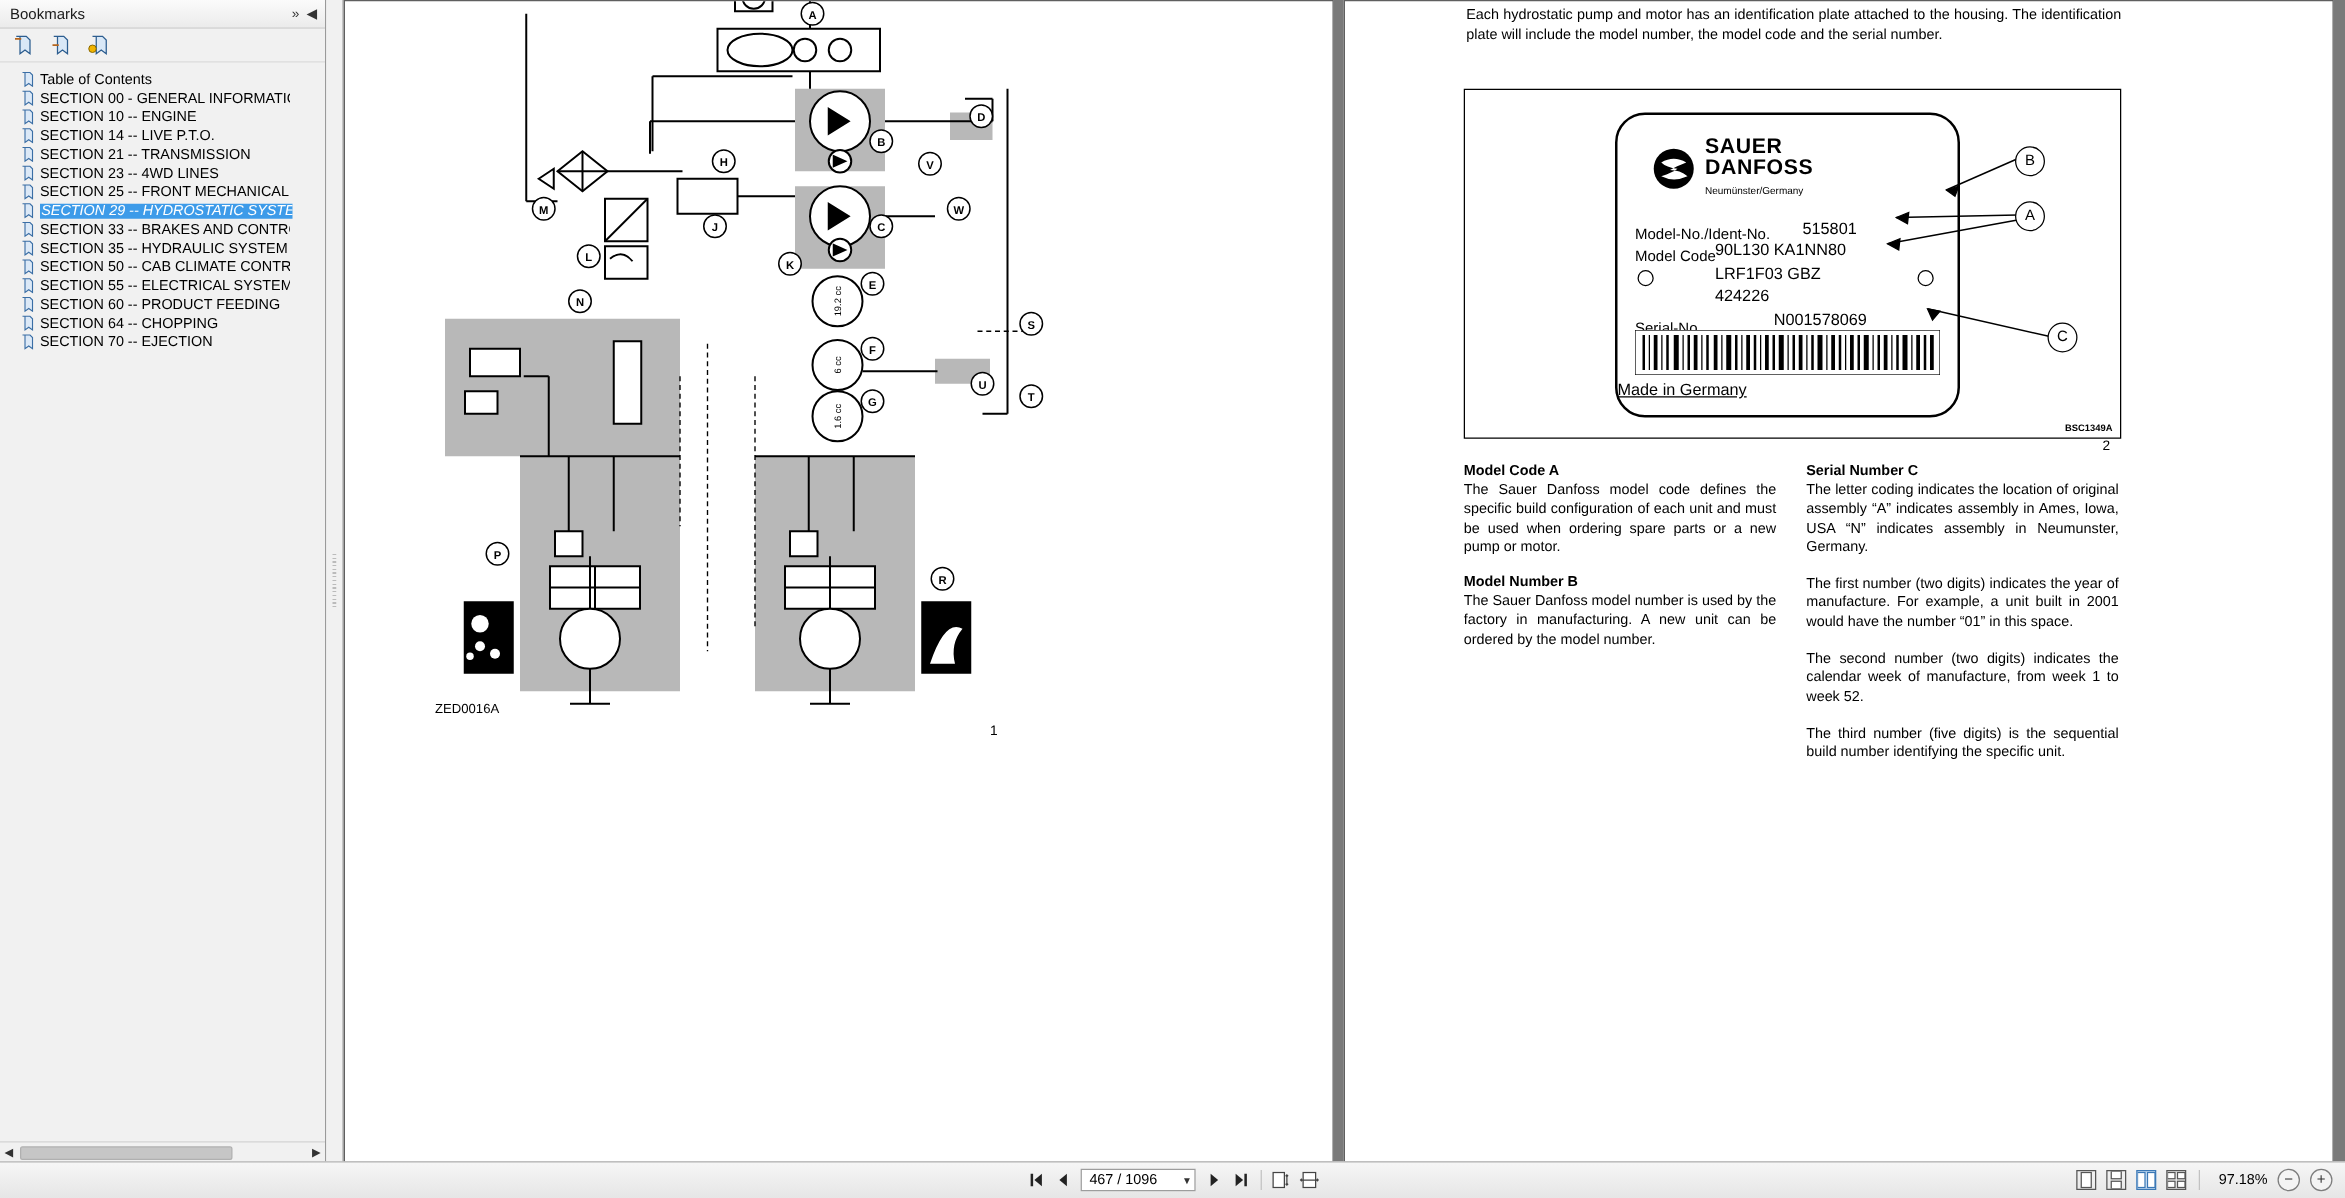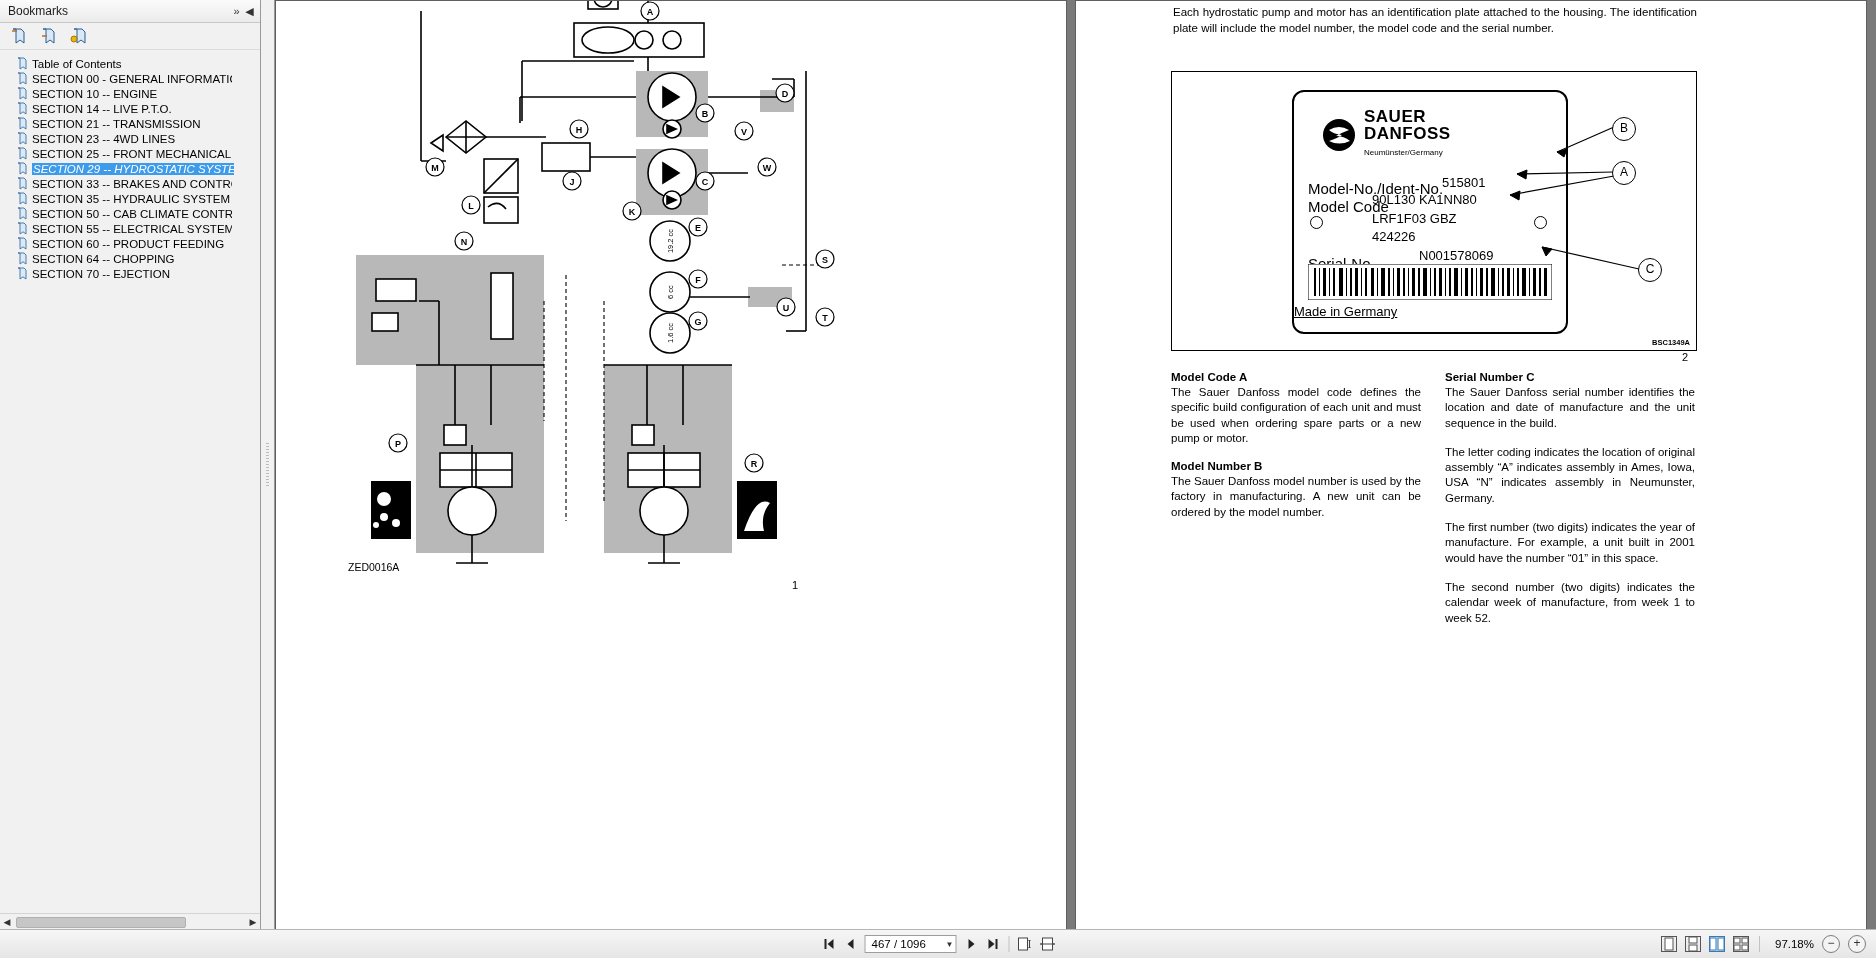--- a/index.html
+++ b/index.html
@@ -225,21 +225,21 @@
     border: 1px solid #000;
     background: #fff;
   }
   .plate-inner {
     position: absolute;
     left: 120px;
     top: 18px;
     width: 272px;
     height: 240px;
     border: 2px solid #000;
-    border-radius: 12px;
+    border-radius: 24px;
   }
   .plate-logo-row {
     position: absolute;
     left: 28px;
     top: 16px;
     display: flex;
     align-items: center;
     gap: 8px;
   }
   .logo-mark { width: 34px; height: 34px; }
@@ -251,21 +251,21 @@
     letter-spacing: 0.5px;
   }
   .logo-sub {
     font-size: 8px;
     font-weight: normal;
     letter-spacing: 0;
     margin-top: 2px;
   }
   .plate-field-label {
     position: absolute;
-    font-size: 15px;
+    font-size: 12px;
   }
   .plate-field-value {
     position: absolute;
     font-size: 13px;
   }
   .plate-screw {
     position: absolute;
     width: 11px;
     height: 11px;
     border: 1px solid #000;
@@ -838,24 +838,24 @@
 
         <div class="cols">
           <div class="col">
             <h4>Model Code A</h4>
             <p>The Sauer Danfoss model code defines the specific build configuration of each unit and must be used when ordering spare parts or a new pump or motor.</p>
             <h4>Model Number B</h4>
             <p>The Sauer Danfoss model number is used by the factory in manufacturing. A new unit can be ordered by the model number.</p>
           </div>
           <div class="col">
             <h4>Serial Number C</h4>
-            <p>The Sauer Danfoss serial number identifies the location and date of manufacture and the unit sequence in the build.</p>
             <p>The letter coding indicates the location of original assembly “A” indicates assembly in Ames, Iowa, USA “N” indicates assembly in Neumunster, Germany.</p>
             <p>The first number (two digits) indicates the year of manufacture. For example, a unit built in 2001 would have the number “01” in this space.</p>
             <p>The second number (two digits) indicates the calendar week of manufacture, from week 1 to week 52.</p>
+            <p>The third number (five digits) is the sequential build number identifying the specific unit.</p>
           </div>
         </div>
       </div>
     </div>
   </div>
 
   <div class="statusbar">
     <div class="sb-center">
       <span class="sb-btn">
         <svg width="13" height="12" viewBox="0 0 13 12">

